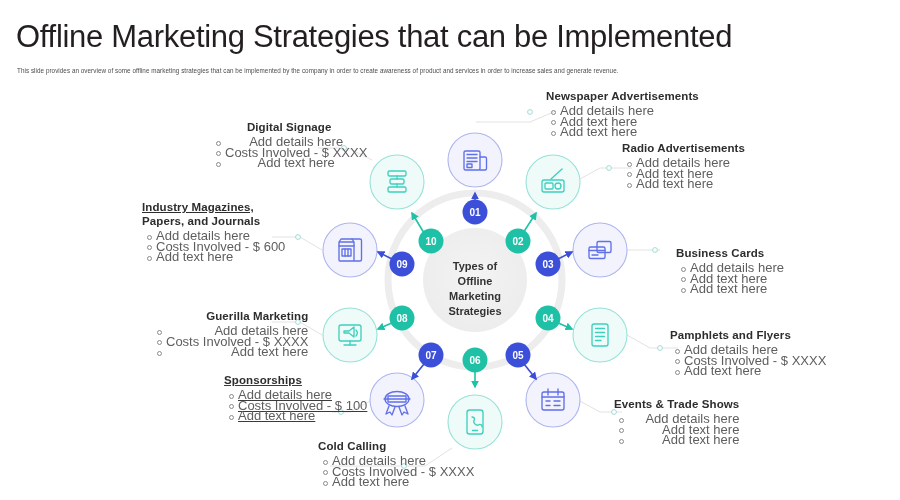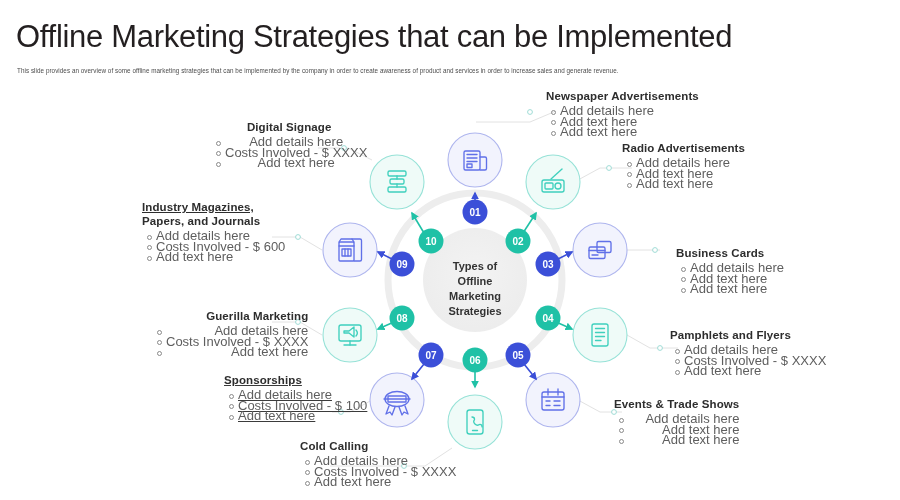--- a/index.html
+++ b/index.html
@@ -300,21 +300,21 @@
 
   <div class="block" style="left:614px;top:397px;text-align:right;">
     <div class="hd">Events &amp; Trade Shows</div>
     <ul>
       <li>Add details here</li>
       <li>Add text here</li>
       <li>Add text here</li>
     </ul>
   </div>
 
-  <div class="block" style="left:300px;top:439px;">
+  <div class="block" style="left:318px;top:439px;">
     <div class="hd">Cold Calling</div>
     <ul>
       <li>Add details here</li>
       <li>Costs Involved - $ XXXX</li>
       <li>Add text here</li>
     </ul>
   </div>
 
   <div class="block" style="left:224px;top:373px;text-decoration:underline;">
     <div class="hd">Sponsorships</div>

